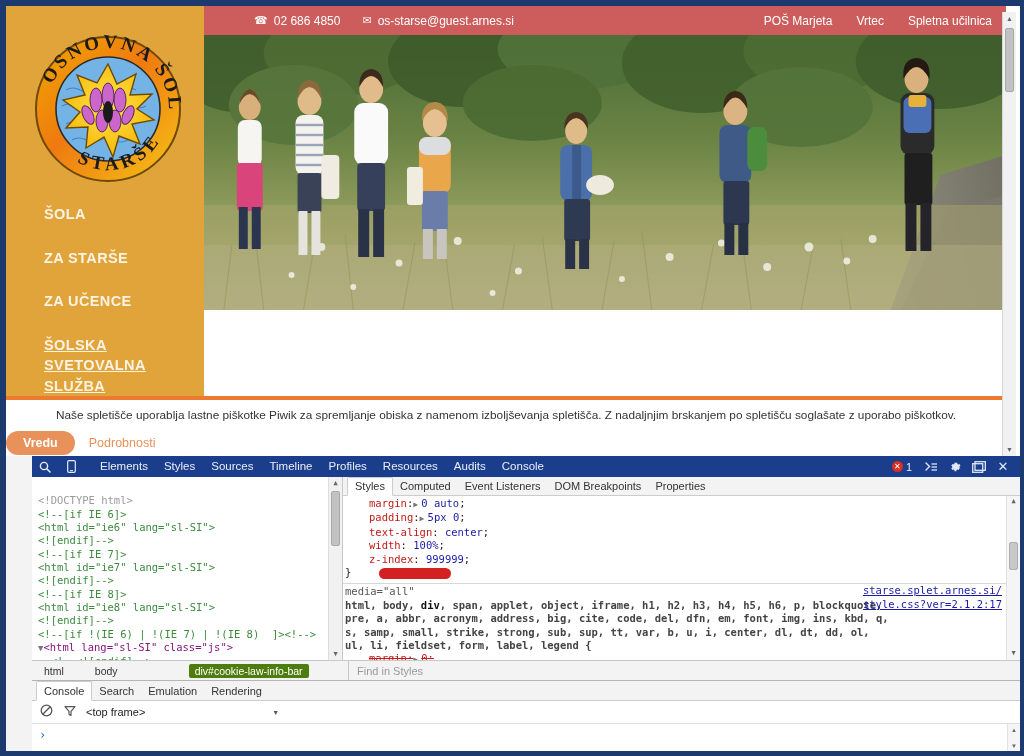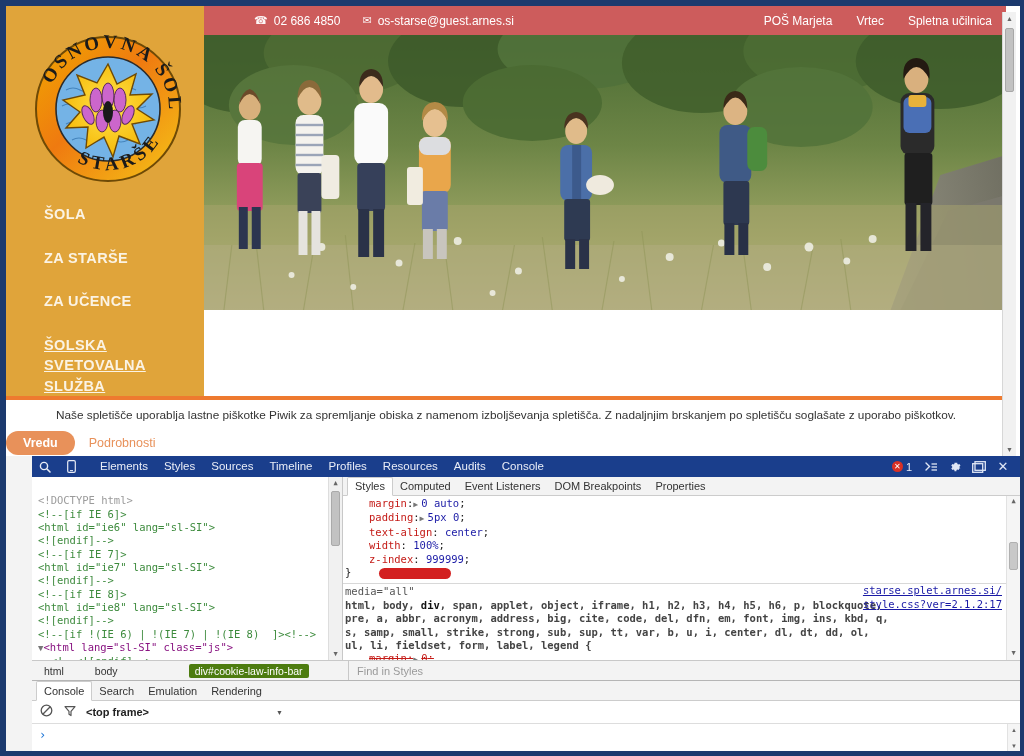--- a/index.html
+++ b/index.html
@@ -187,21 +187,21 @@
   .crumb.sel{background:#4d7c0f;color:#fff;margin-left:46px;}
   .find-styles{flex:1;display:flex;align-items:center;padding-left:8px;color:#9a9a9a;font-size:11px;cursor:text;}
 
   
   .drawer{flex:0 0 auto;background:#f3f3f3;border-top:1px solid #b5b5b5;font-family:"Liberation Sans",sans-serif;}
   .drawer-tabs{height:19px;display:flex;align-items:center;padding-left:4px;border-bottom:1px solid #ccc;background:#f3f3f3;}
   .drawer-tabs .dt{font-size:11px;color:#333;padding:0 7px;line-height:18px;cursor:pointer;}
   .drawer-tabs .dt.active{background:#fff;border:1px solid #ccc;border-bottom:1px solid #fff;margin-bottom:-1px;border-radius:2px 2px 0 0;}
   .console-bar{height:22px;display:flex;align-items:center;background:#fff;border-bottom:1px solid #ddd;padding-left:6px;gap:8px;}
   .console-bar .cic{width:16px;text-align:center;color:#555;font-size:12px;cursor:pointer;}
-  .frame-sel{display:flex;align-items:center;font-size:11px;color:#222;cursor:pointer;gap:7px;font-weight:bold;}
+  .frame-sel{display:flex;align-items:center;font-size:11px;color:#222;cursor:pointer;gap:7px;}
   .frame-sel .cav{font-size:7px;color:#555;margin-left:120px;}
   .pres{display:flex;align-items:center;gap:5px;font-size:11px;color:#222;cursor:pointer;margin-left:6px;margin-top:46px;}
   .cb{width:10px;height:10px;border:1px solid #8a8a8a;background:#fff;border-radius:1px;display:inline-block;}
   .console-out{height:27px;background:#fff;position:relative;}
   .prompt{color:#1a73d6;font-size:12px;position:absolute;left:7px;top:4px;font-family:"DejaVu Sans Mono",monospace;}
   .con-sb{position:absolute;right:0;top:0;width:13px;bottom:0;background:#f5f5f5;border-left:1px solid #e2e2e2;box-sizing:border-box;}
   .con-sb .arr{height:11px;display:flex;align-items:center;justify-content:center;font-size:6px;color:#666;}
   .con-sb .arr.bot{position:absolute;bottom:0;left:0;right:0;}
 </style>
 </head>

